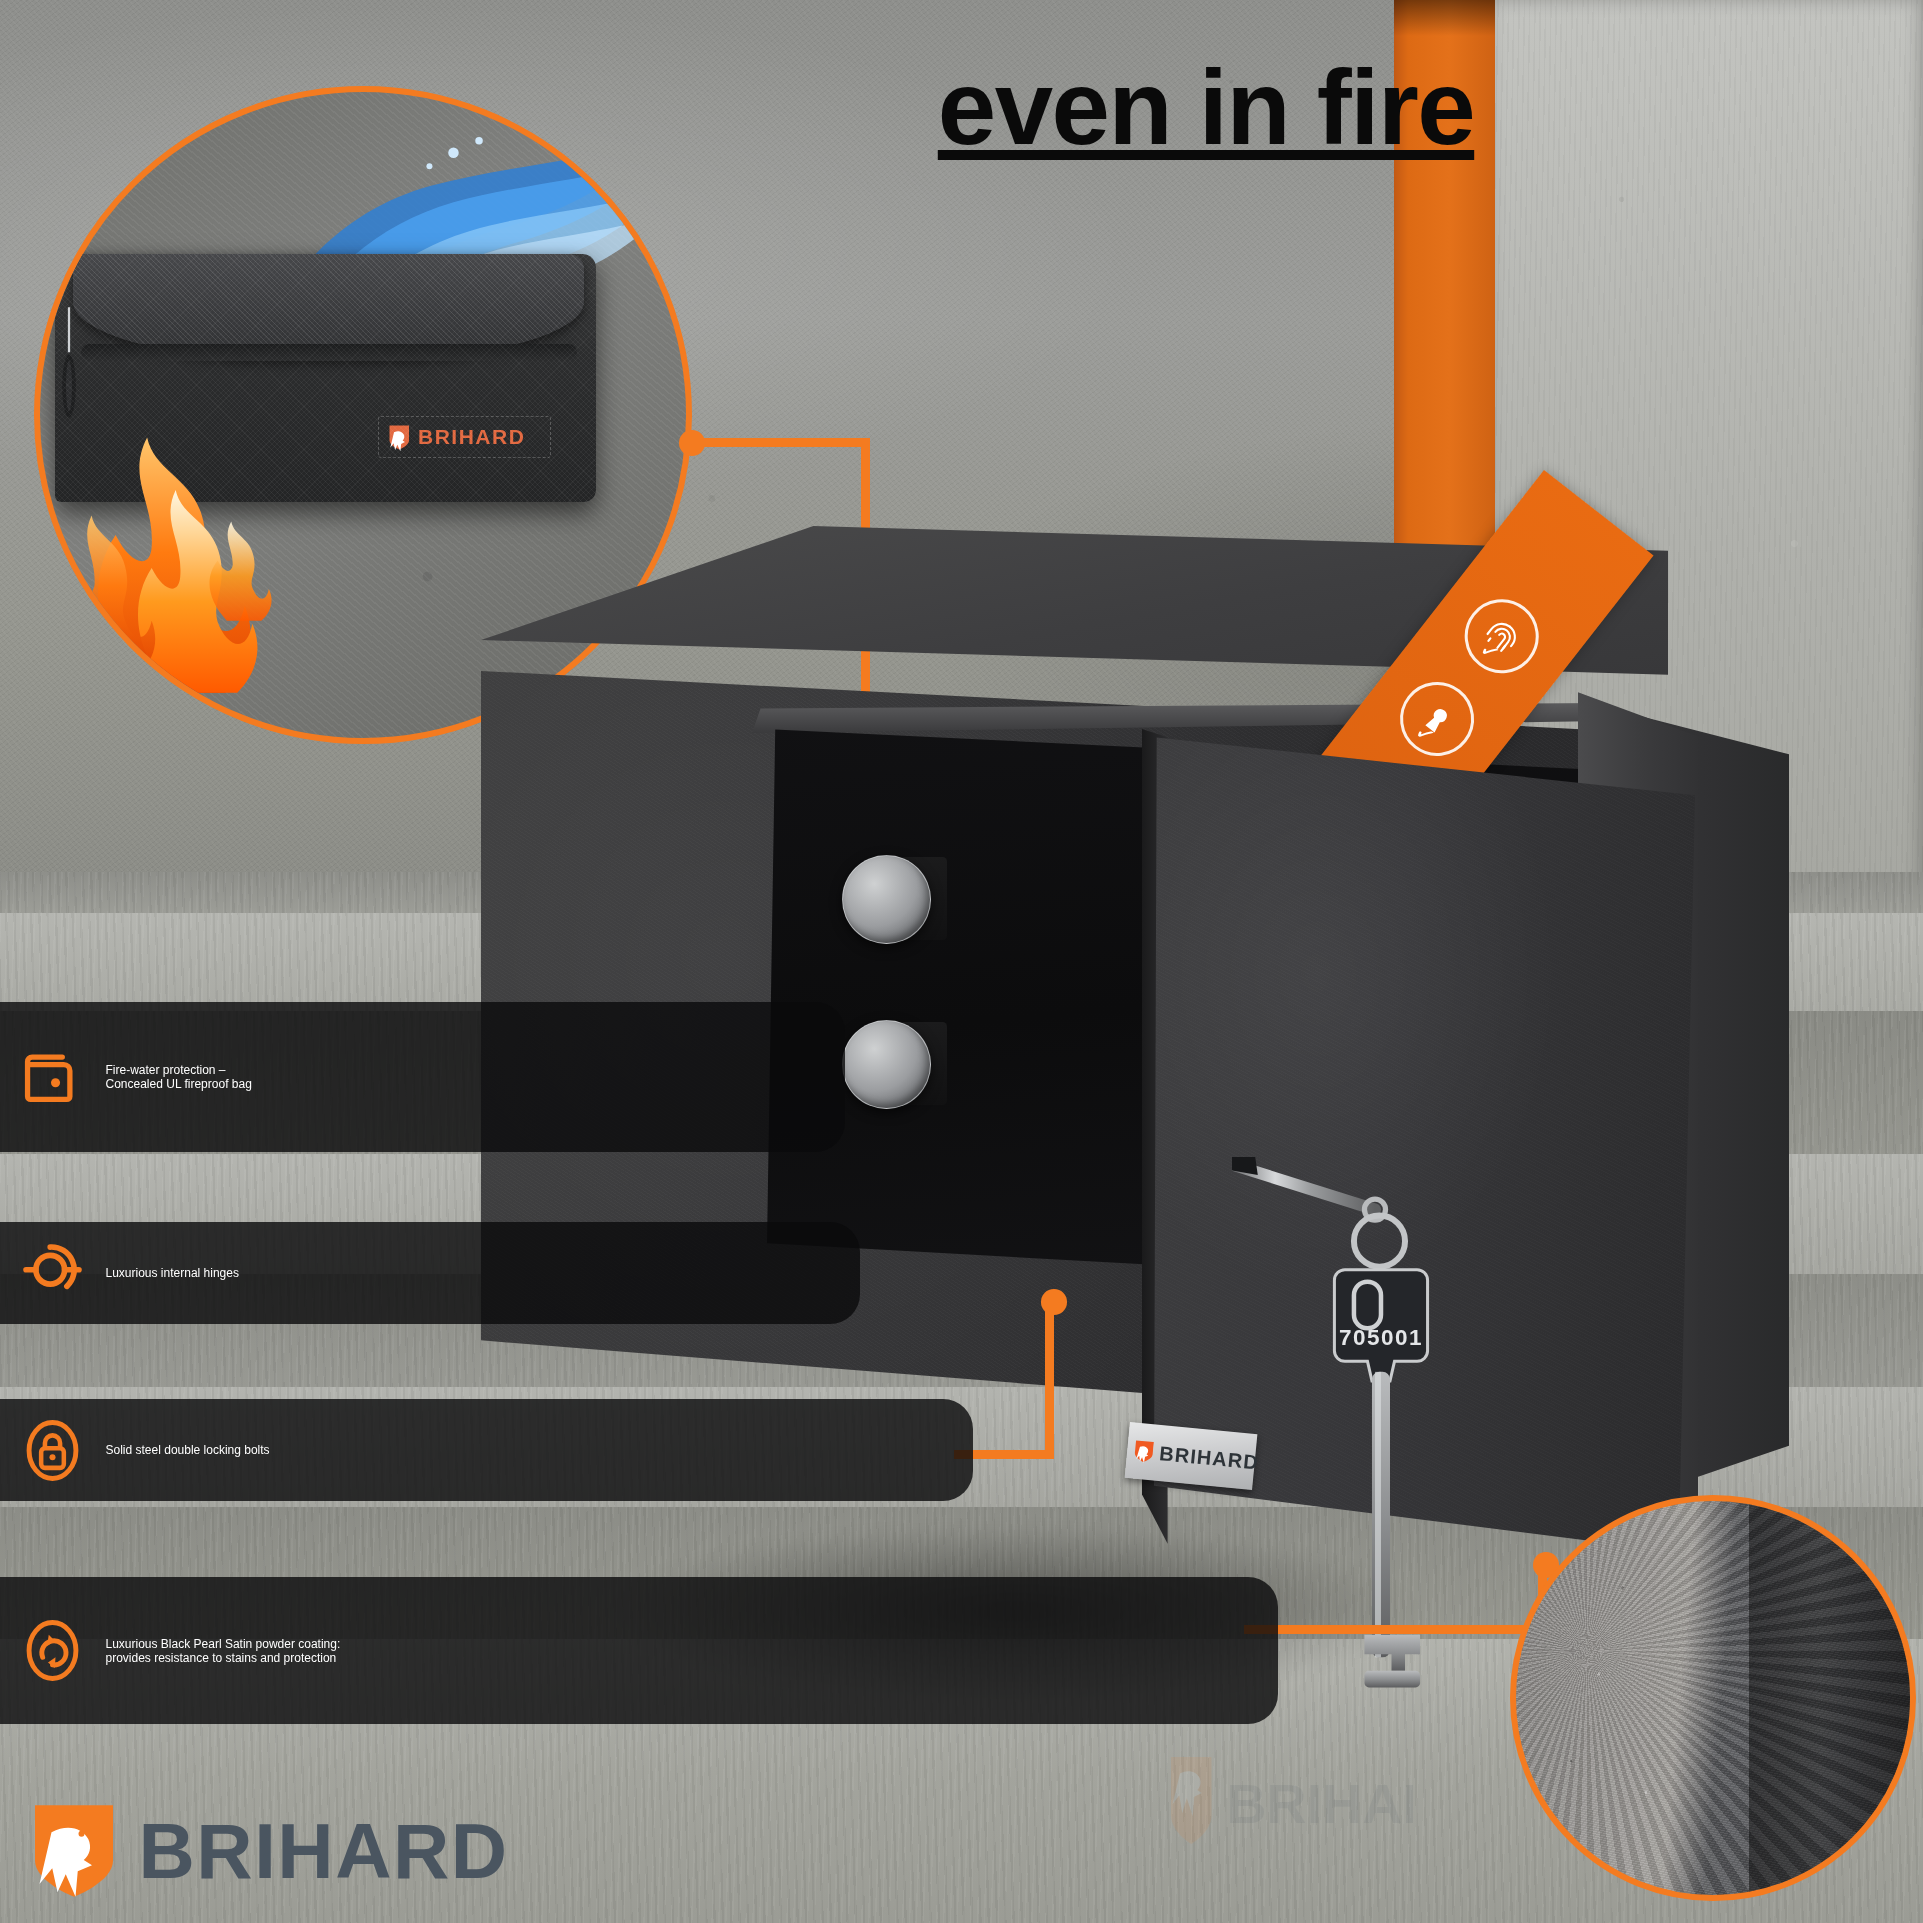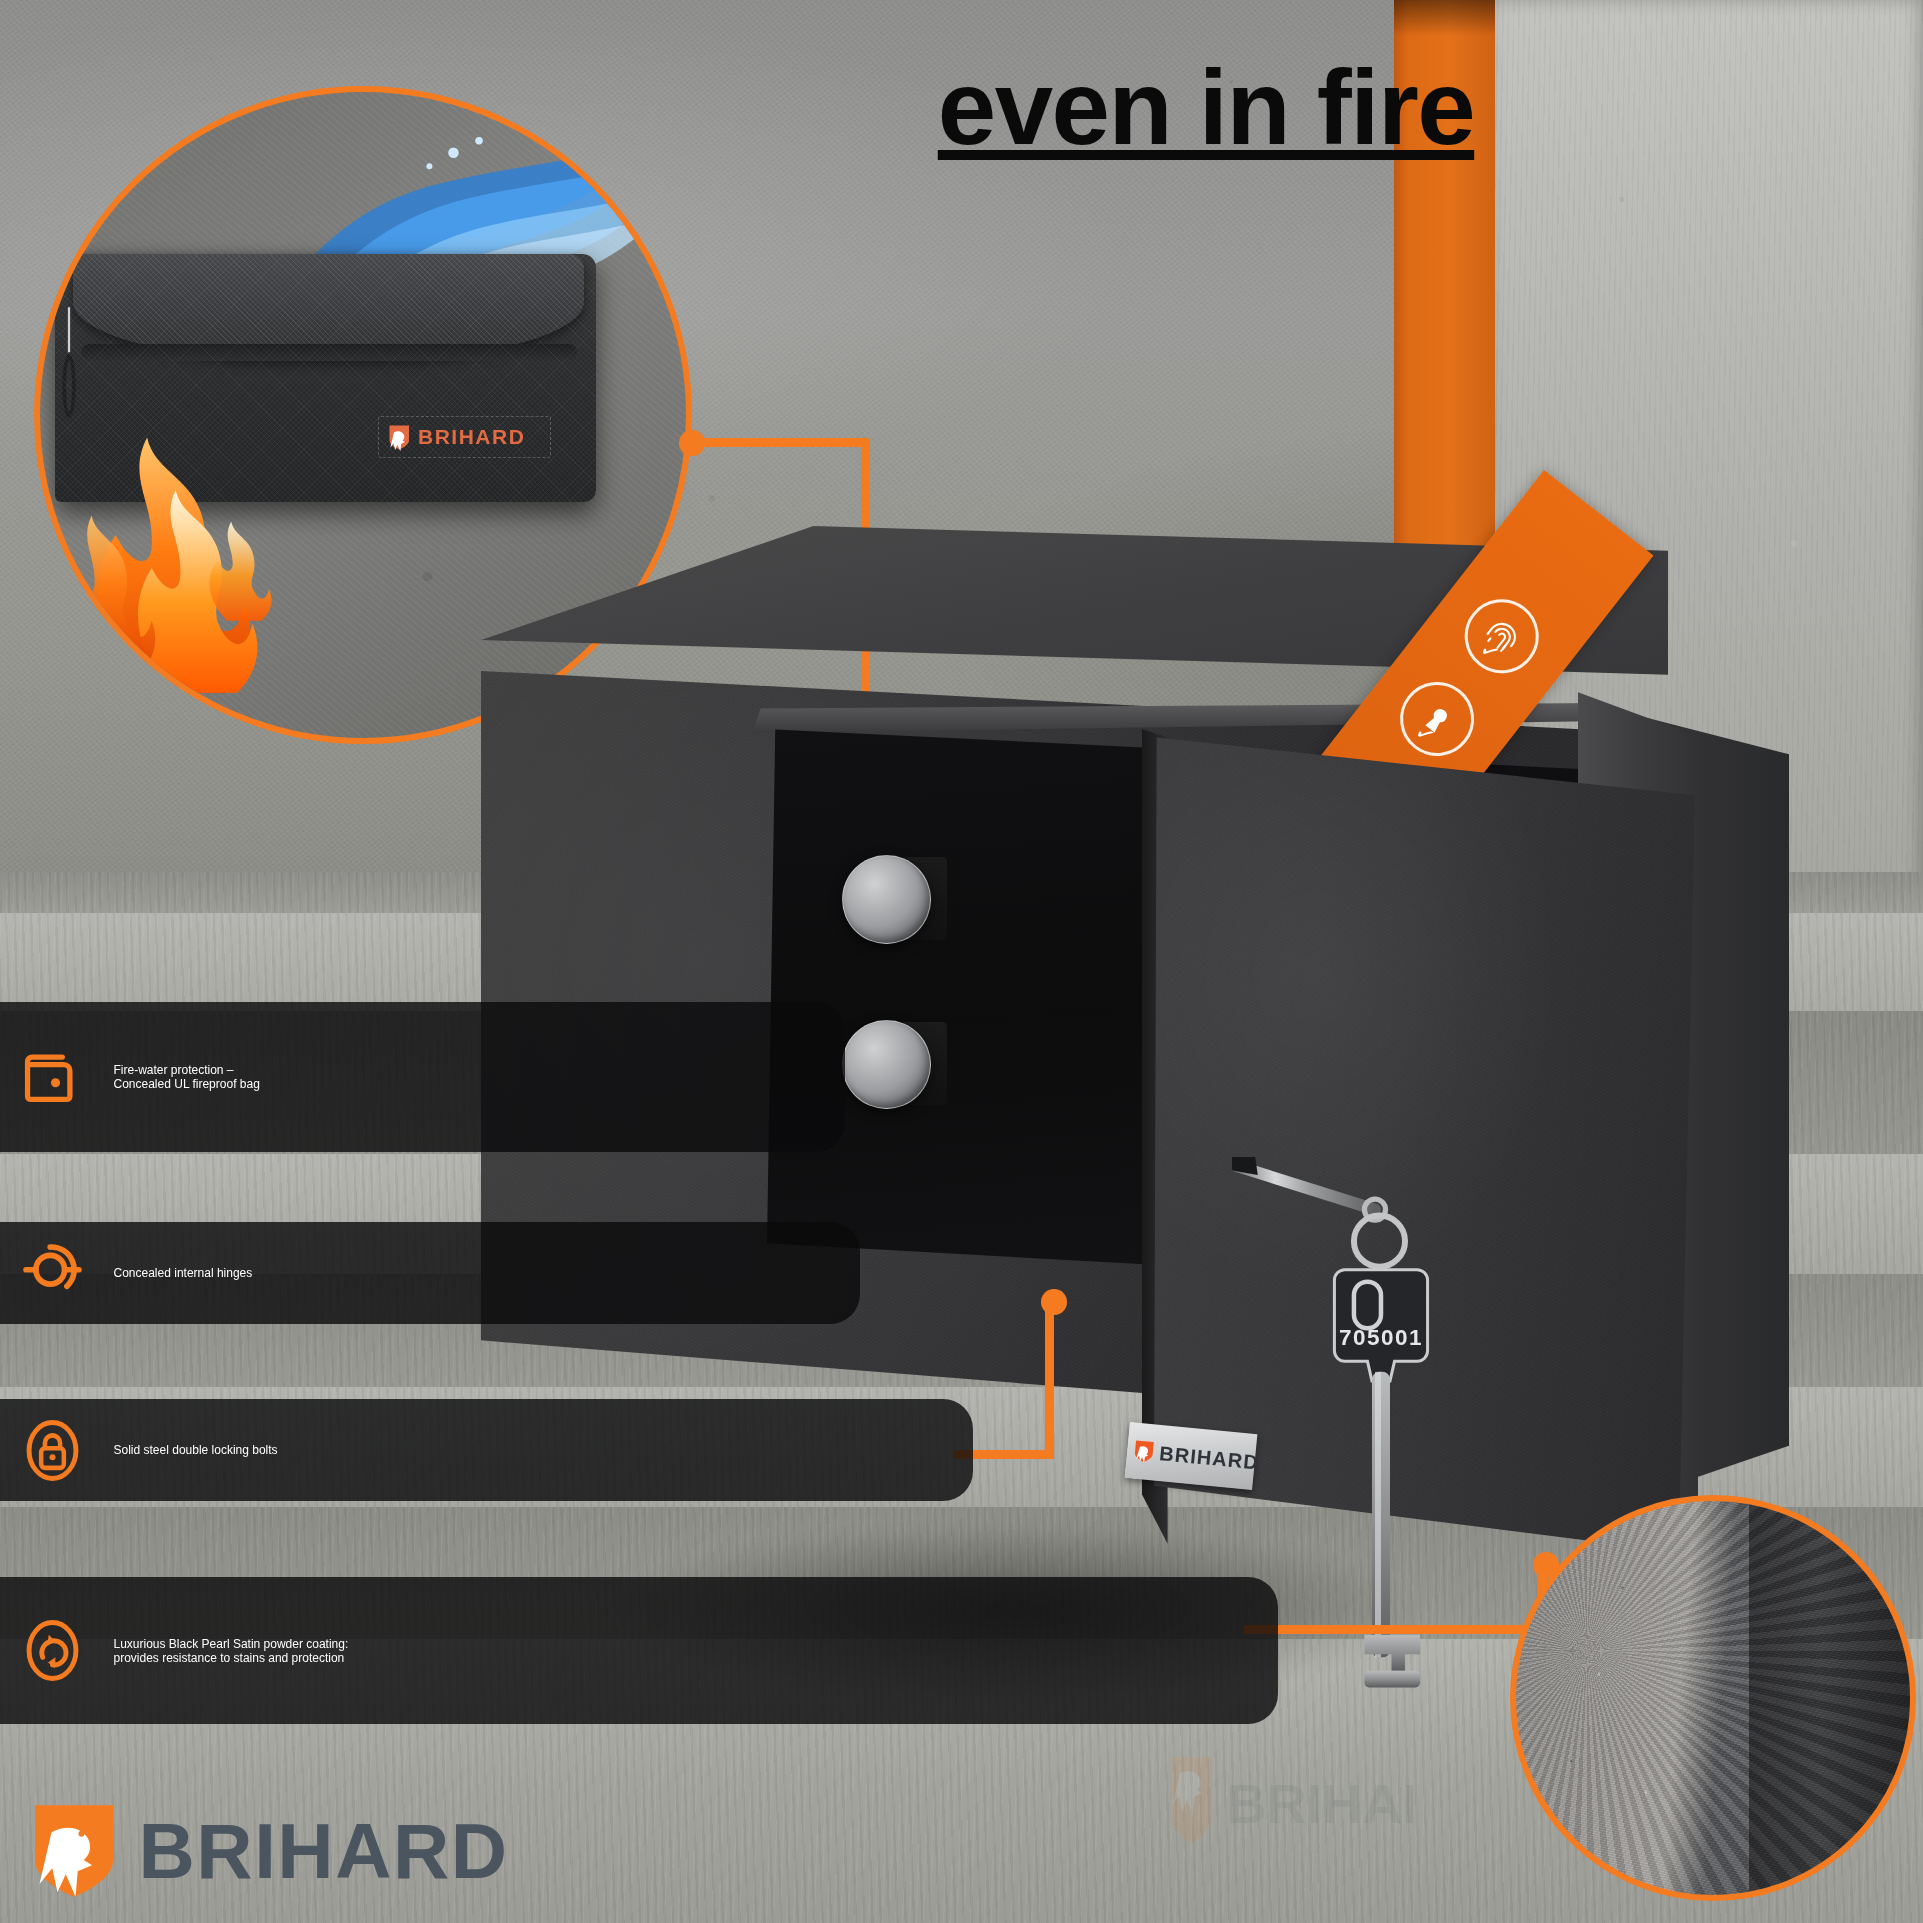--- a/index.html
+++ b/index.html
@@ -270,21 +270,21 @@
   }
 
   
   .conn{position:absolute;background:#f47b20;}
   .dot{position:absolute;width:25.6px;height:25.6px;border-radius:50%;background:#f47b20;}
 
   .feat-shell{
     position:absolute;display:flex;align-items:center;
     background:rgba(10,10,11,.80);
     border-radius:0 30px 30px 0;
-    padding:10.5px 42px 10.5px 19.5px;gap:29px;
+    padding:10.5px 42px 10.5px 19.5px;gap:21px;
   }
   .feat-shell .icon{width:65px;height:65px;flex:none;}
   .feat-shell .lines{color:#fff;}
 
   
   .brand{position:absolute;left:32px;top:1802px;display:flex;align-items:center;gap:22.5px;}
   .brand .shield{width:84px;height:98px;}
   .brand .word{font-size:78px;font-weight:700;color:#4a5560;letter-spacing:1.5px;line-height:1;}
 </style>
 </head>
@@ -499,21 +499,21 @@
   <div class="feat-shell" style="left:0;top:1222px;width:860px;height:102px;">
     <svg class="icon" viewBox="0 0 86 86">
       <g fill="none" stroke="#f47b20" stroke-width="7.5" stroke-linecap="round">
         <circle cx="40" cy="38" r="19"></circle>
         <path d="M8 38 h13"></path>
           <path d="M59 38 h19"></path>
         <path d="M40 8 a30 30 0 0122 52"></path>
       </g>
     </svg>
     <div class="lines">
-      <div class="t1">Concealed internal hinges</div>
+      <div class="t1">Luxurious internal hinges</div>
     </div>
   </div>
 
   <div class="feat-shell" style="left:0;top:1399px;width:973px;height:102px;">
     <svg class="icon" viewBox="0 0 86 86">
       <ellipse cx="43" cy="43" rx="31" ry="37" fill="none" stroke="#f47b20" stroke-width="6.5"></ellipse>
       <rect x="28" y="40" width="30" height="26" rx="5" fill="none" stroke="#f47b20" stroke-width="6"></rect>
       <path d="M33 40 v-7 a10 10 0 0120 0 v7" fill="none" stroke="#f47b20" stroke-width="6"></path>
       <circle cx="43" cy="52" r="4" fill="#f47b20"></circle>
     </svg>

